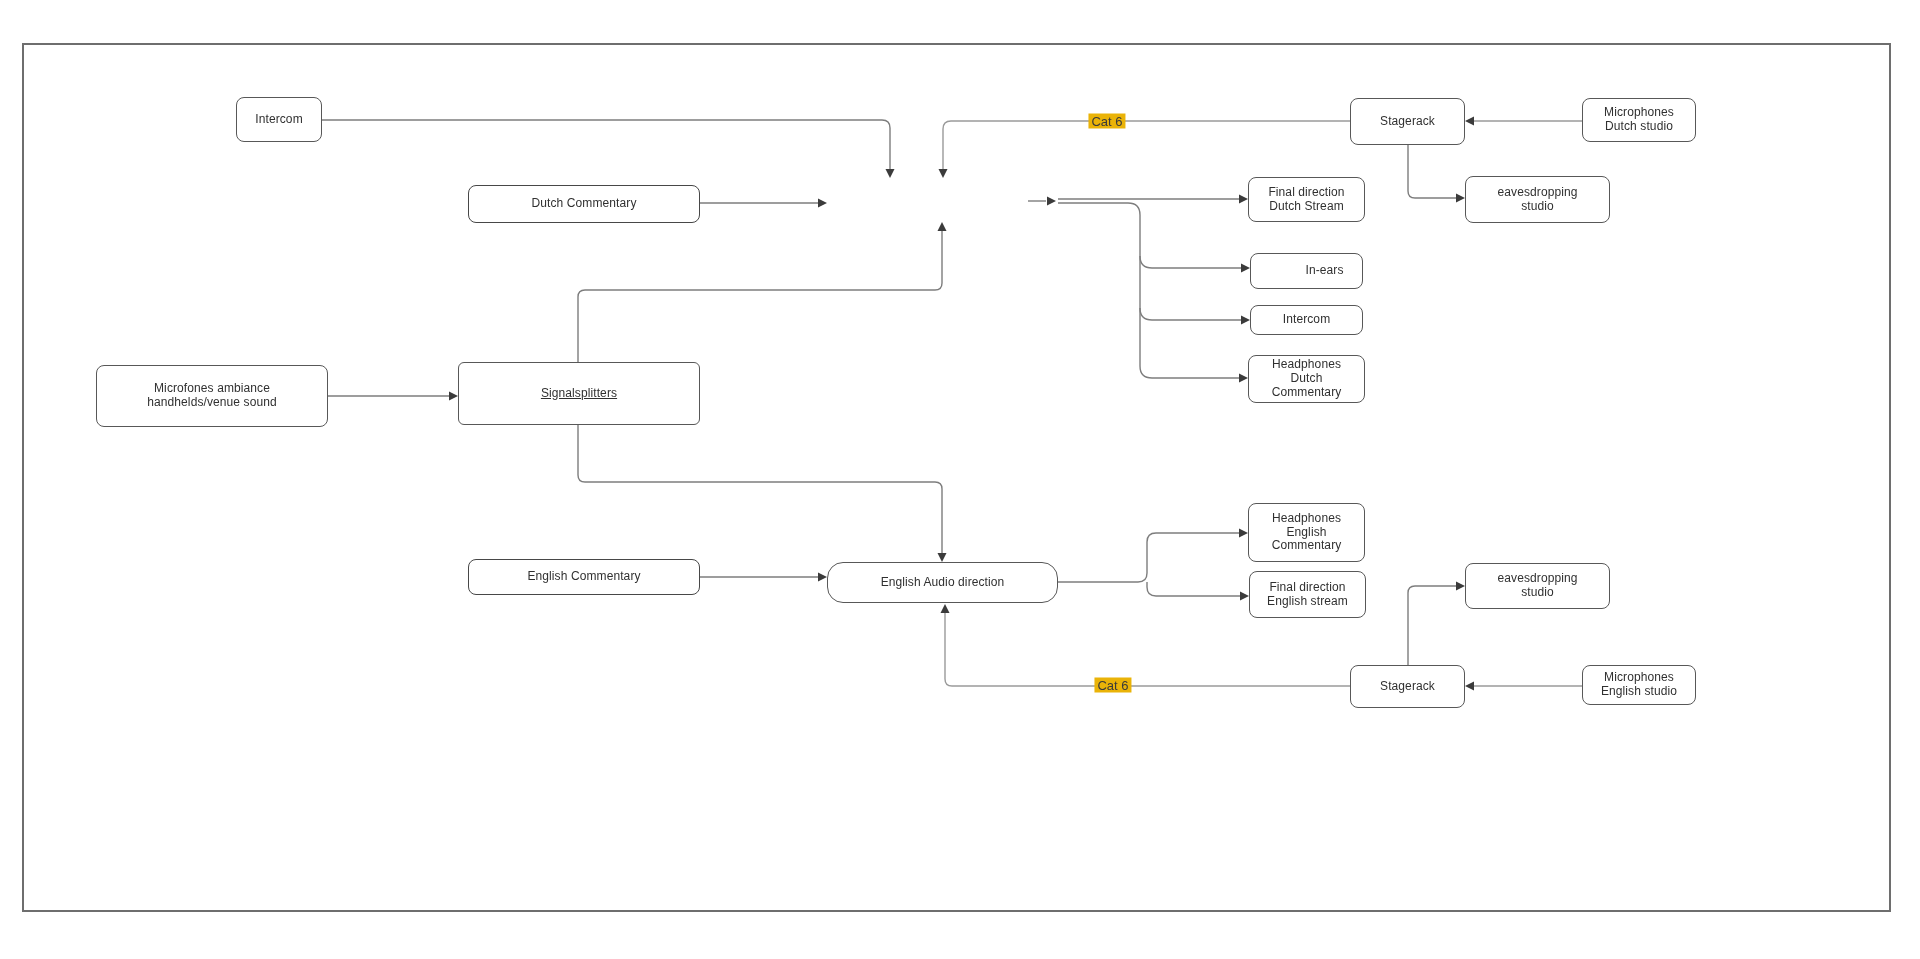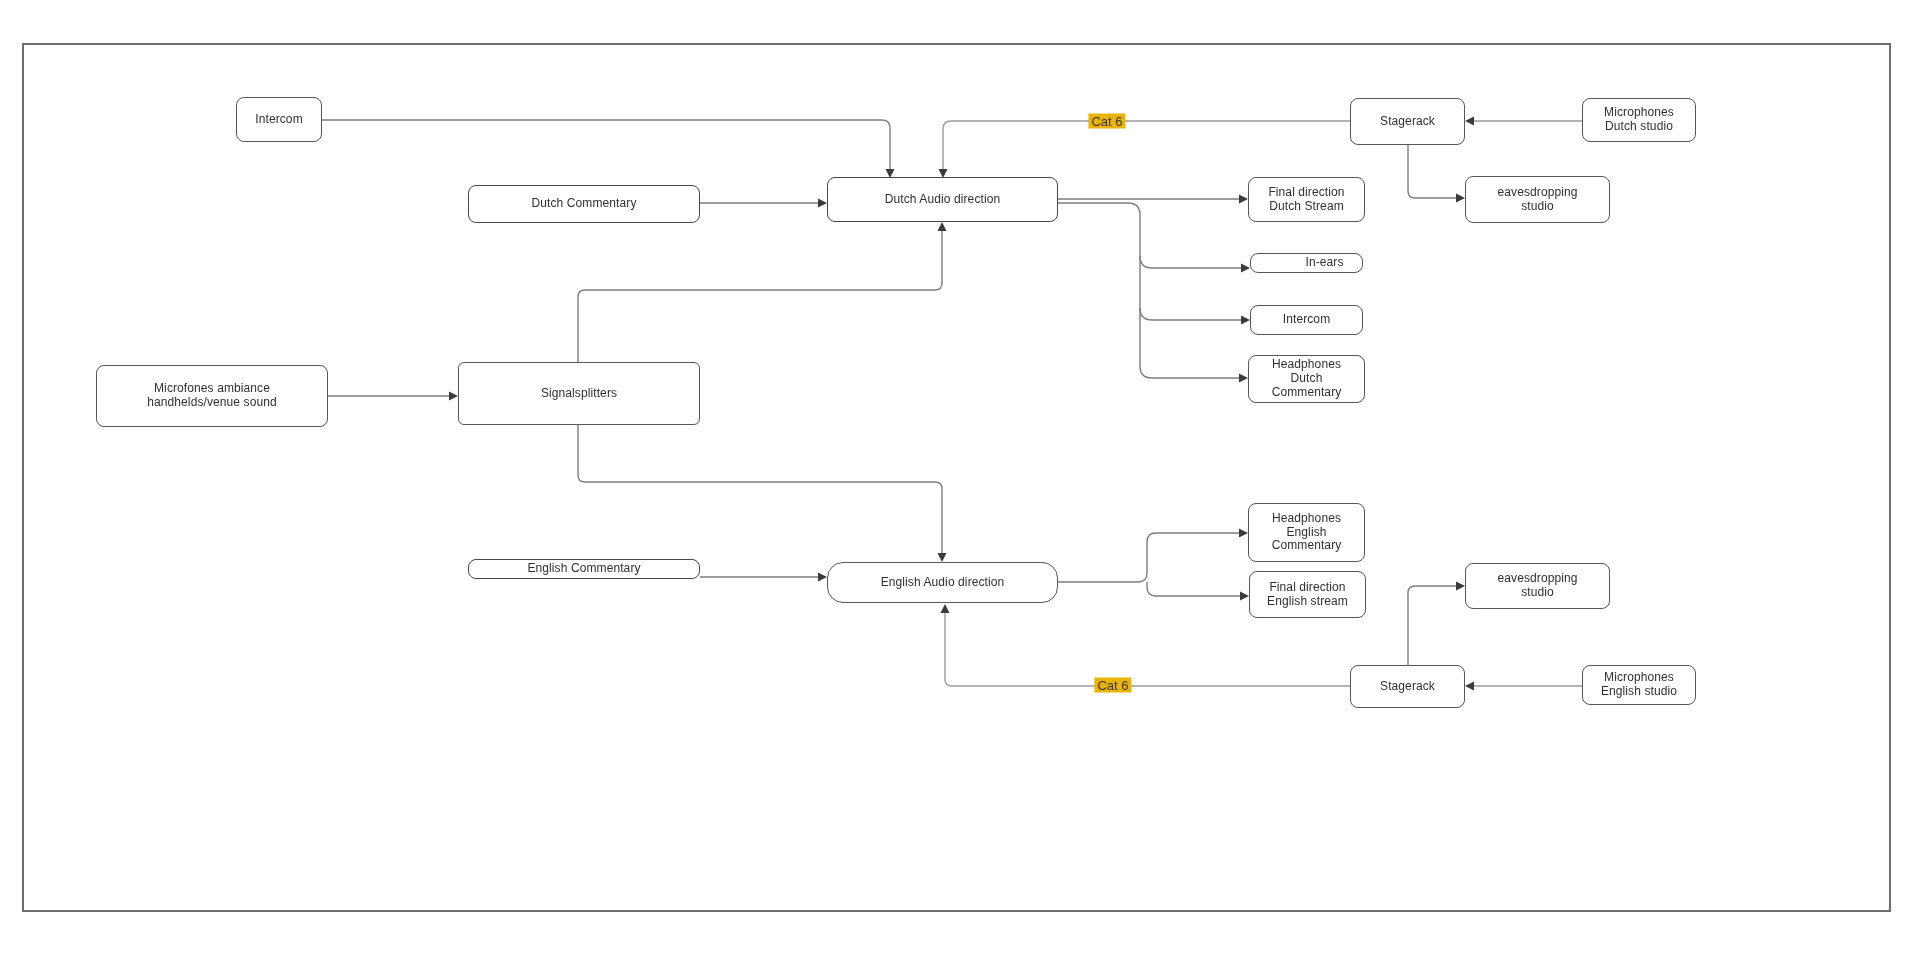--- a/index.html
+++ b/index.html
@@ -114,47 +114,46 @@
       <polygon points="1249,596 1240,591.5 1240,600.5"></polygon>
       <polygon points="1465,586 1456,581.5 1456,590.5"></polygon>
       <polygon points="1465,686 1456,681.5 1456,690.5"></polygon>
     </g>
   </svg>
 
   <div class="node round" style="left:236px;top:97px;width:86px;height:45px;">Intercom</div>
 
   <div class="node sharp" style="left:468px;top:185px;width:232px;height:38px;">Dutch Commentary</div>
 
-  <div class="node sharp" style="left:827px;top:177px;width:231px;height:45px;">Dutch Audio direction</div>
 
   <div class="node round" style="left:1248px;top:177px;width:117px;height:45px;">Final direction
 Dutch Stream</div>
 
-  <div class="node round" style="left:1250px;top:253px;width:113px;height:20px;padding-left:36px;">In-ears</div>
+  <div class="node round" style="left:1250px;top:253px;width:113px;height:36px;padding-left:36px;">In-ears</div>
 
   <div class="node round" style="left:1250px;top:305px;width:113px;height:30px;">Intercom</div>
 
   <div class="node round" style="left:1248px;top:355px;width:117px;height:48px;">Headphones
 Dutch
 Commentary</div>
 
   <div class="node round" style="left:1350px;top:98px;width:115px;height:47px;">Stagerack</div>
 
   <div class="node round" style="left:1582px;top:98px;width:114px;height:44px;">Microphones
 Dutch studio</div>
 
   <div class="node round" style="left:1465px;top:176px;width:145px;height:47px;">eavesdropping
 studio</div>
 
   <div class="node round" style="left:96px;top:365px;width:232px;height:62px;">Microfones ambiance
 handhelds/venue sound</div>
 
-  <div class="node round" style="left:458px;top:362px;width:242px;height:63px;border-radius:6px;">Signalsplitters</div>
+  <div class="node round" style="left:458px;top:362px;width:242px;height:63px;border-radius:6px;text-decoration:underline;">Signalsplitters</div>
 
-  <div class="node sharp" style="left:468px;top:559px;width:232px;height:20px;">English Commentary</div>
+  <div class="node sharp" style="left:468px;top:559px;width:232px;height:36px;">English Commentary</div>
 
   <div class="node round" style="left:827px;top:562px;width:231px;height:41px;border-radius:16px;">English Audio direction</div>
 
   <div class="node round" style="left:1248px;top:503px;width:117px;height:59px;">Headphones
 English
 Commentary</div>
 
   <div class="node round" style="left:1249px;top:571px;width:117px;height:47px;">Final direction
 English stream</div>
 

